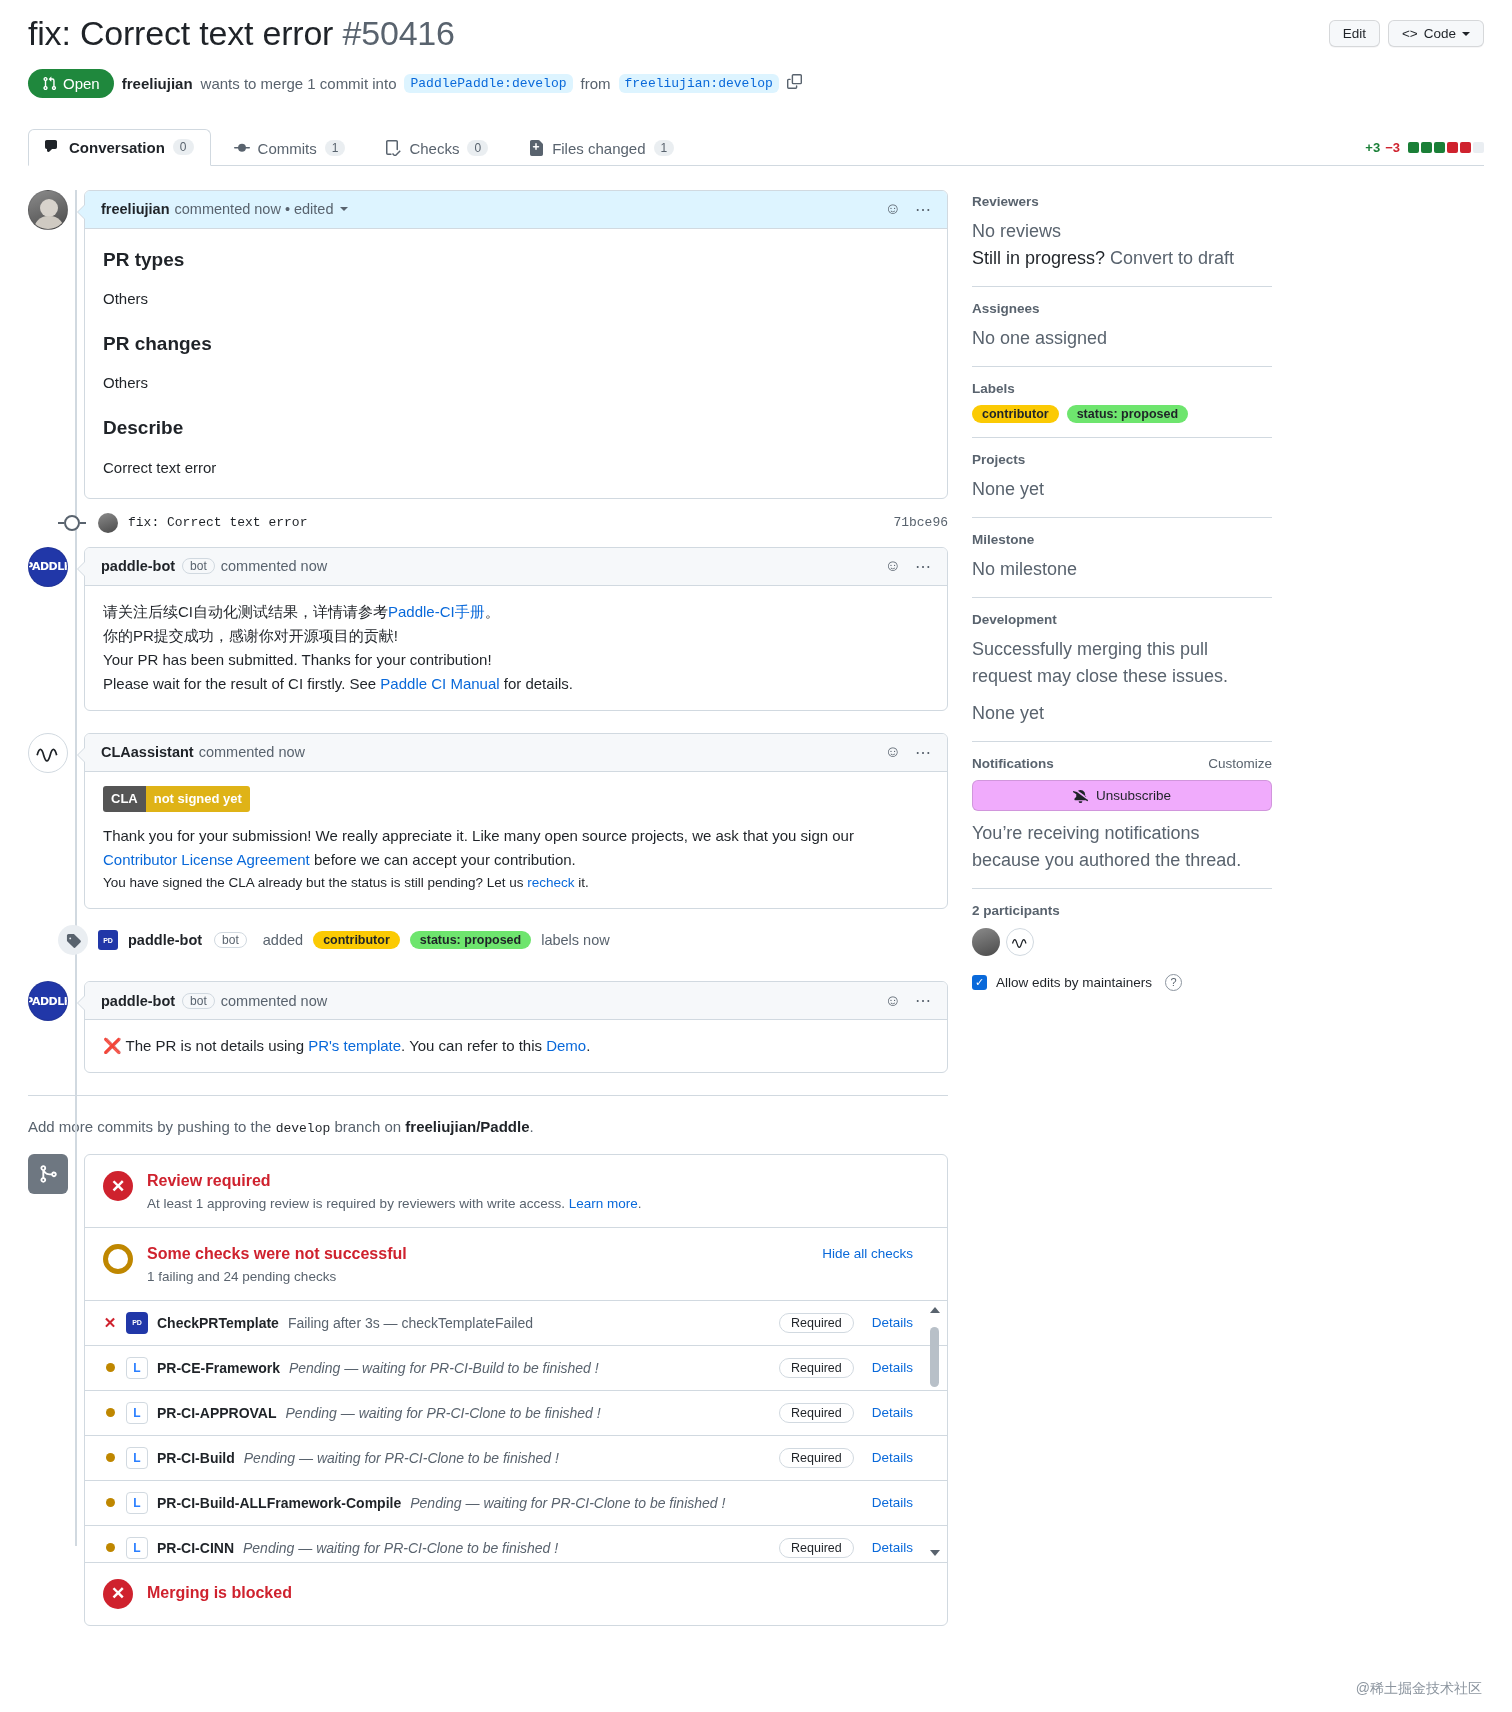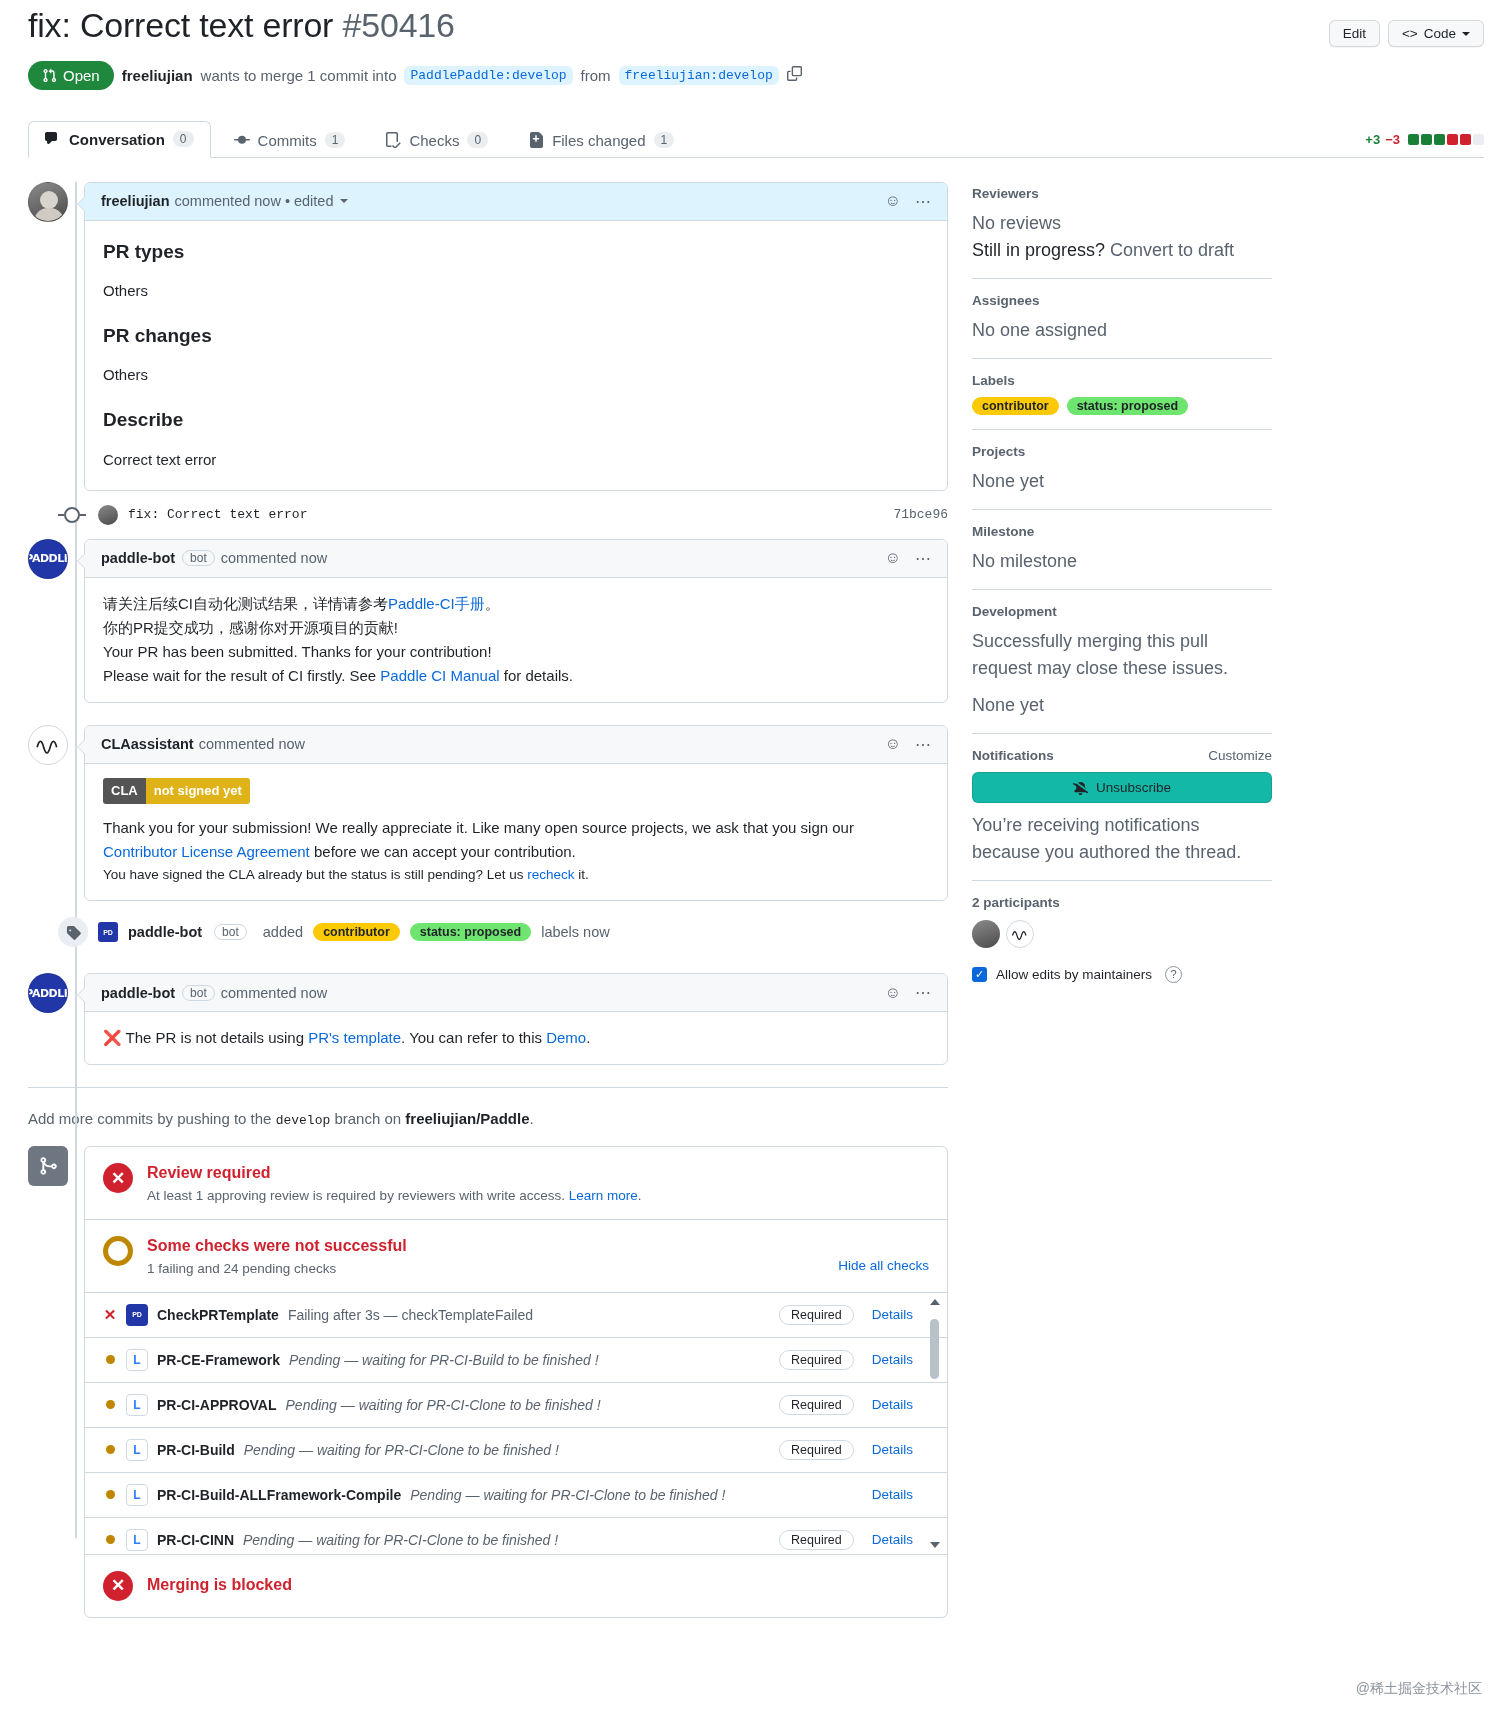--- a/index.html
+++ b/index.html
@@ -8,21 +8,21 @@
     margin: 0; padding: 0;
     width: 1512px; height: 1712px;
     background: #ffffff;
     font-family: "Liberation Sans", sans-serif;
     color: #1f2328;
     overflow: hidden;
   }
   .page { position: relative; width: 1512px; height: 1712px; padding: 0 28px; }
 
   
-  .pr-header { padding-top: 4px; position: relative; }
+  .pr-header { padding-top: 12px; position: relative; }
   .pr-title {
     font-size: 34px; font-weight: 400; line-height: 1.25;
     letter-spacing: -0.2px; margin: 0; color: #1f2328;
   }
   .pr-title .num { color: #59636e; font-weight: 300; }
   .hdr-actions { position: absolute; top: 20px; right: 0; display: flex; gap: 8px; }
   .btn {
     display: inline-flex; align-items: center; gap: 6px;
     border: 1px solid rgba(31,35,40,0.15);
     background: #f6f8fa; color: #1f2328;
@@ -185,21 +185,21 @@
 
   
   .mergebox { border: 1px solid #d1d9e0; border-radius: 6px; background: #fff; position: relative; }
   .mb-sec { display: flex; gap: 14px; padding: 16px 18px; border-bottom: 1px solid #d1d9e0; align-items: flex-start; position:relative; }
   .mb-sec:last-child { border-bottom: none; }
   .ico-circ { width: 30px; height: 30px; border-radius: 50%; flex: none; display: flex; align-items: center; justify-content: center; color: #fff; font-size: 17px; font-weight: 700; }
   .ico-circ.red { background: #cf222e; }
   .ico-circ.ring { background: transparent; border: 5px solid #bf8700; box-sizing: border-box; }
   .mb-title { font-size: 16px; font-weight: 600; color: #cf222e; line-height: 1.3; }
   .mb-desc { font-size: 13.5px; color: #59636e; margin-top: 4px; }
-  .hide-checks { position: absolute; right: 18px; top: 18px; font-size: 13.5px; color: #0969da; cursor: pointer; margin-top: 20px; }
+  .hide-checks { position: absolute; right: 34px; top: 18px; font-size: 13.5px; color: #0969da; cursor: pointer; }
 
   .checks-wrap { position: relative; max-height: 262px; overflow: hidden; border-bottom: 1px solid #d1d9e0; }
   .check-row { display: flex; align-items: center; gap: 9px; padding: 11px 34px 11px 18px; border-bottom: 1px solid #d1d9e0; font-size: 14px; }
   .check-row:last-child { border-bottom: none; }
   .st { width: 14px; flex: none; display:flex; align-items:center; justify-content:center; }
   .st.fail { color: #cf222e; font-weight: 700; font-size: 15px; }
   .st.pend { }
   .st.pend i { display:block; width: 9px; height: 9px; border-radius: 50%; background: #bf8700; }
   .app-ico { width: 22px; height: 22px; border-radius: 4px; flex:none; display:flex;align-items:center;justify-content:center; }
   .app-ico.paddle { background: #2137a8; color:#fff; font-size:7px; font-weight:700; }
@@ -228,21 +228,21 @@
 
   
   .s-block { padding: 0 0 14px; border-bottom: 1px solid #d1d9e0; margin-bottom: 14px; }
   .s-block:last-child { border-bottom: none; }
   .s-title { font-size: 13.5px; font-weight: 600; color: #59636e; margin-bottom: 9px; display:flex; }
   .s-title .cust { margin-left: auto; font-weight: 400; color: #59636e; cursor: pointer; }
   .s-text { font-size: 18px; color: #59636e; line-height: 1.5; }
   .s-labels { display: flex; gap: 8px; flex-wrap: wrap; margin-top: 2px; }
   .unsub {
     width: 100%; display: flex; align-items: center; justify-content: center; gap: 8px;
-    border: 1px solid rgba(31,35,40,0.15); background: #14b8a6; border-radius: 6px;
+    border: 1px solid rgba(31,35,40,0.15); background: #f0abfc; border-radius: 6px;
     padding: 7px 12px; font-size: 13.5px; font-weight: 500; color: #1f2328; cursor: pointer; margin-bottom: 9px;
   }
   .parts { display: flex; gap: 6px; margin-top: 10px; }
   .p-av { width: 28px; height: 28px; border-radius: 50%; }
   .p-av.h { background: linear-gradient(160deg,#8b8b8b,#4a4a4a); }
   .p-av.c { background: #fff; border: 1px solid #d1d9e0; display:flex;align-items:center;justify-content:center; }
   .allow { display: flex; align-items: center; gap: 9px; font-size: 13.5px; color: #1f2328; margin-top: 18px; }
   .cbox { width: 15px; height: 15px; background: #0969da; border-radius: 3px; display:flex;align-items:center;justify-content:center; color:#fff; font-size:11px; flex:none; }
   .qmark { width: 17px; height: 17px; border-radius: 50%; border: 1px solid #8c959f; color: #59636e; font-size: 11px; display:flex;align-items:center;justify-content:center; margin-left: 4px; }
 

